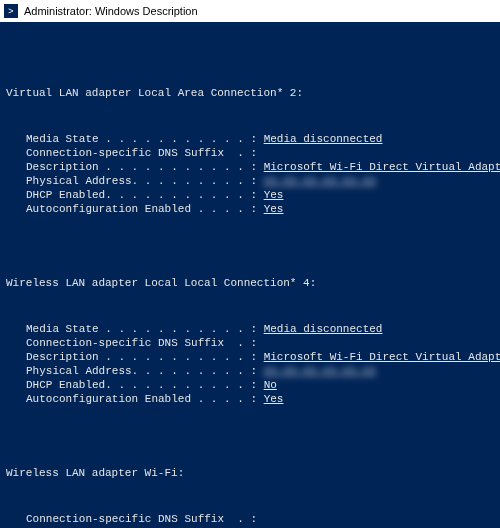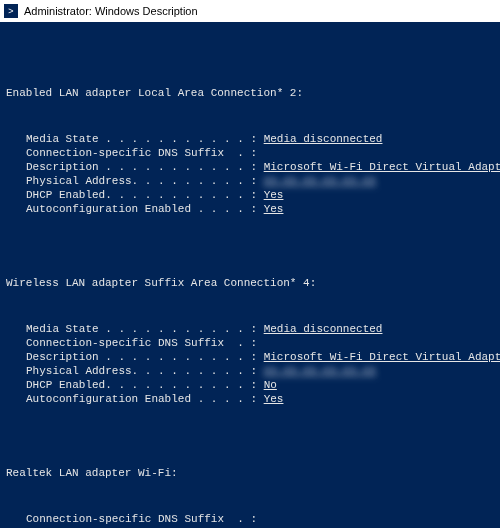--- a/index.html
+++ b/index.html
@@ -19,29 +19,29 @@
 
 <div class="window">
   <div class="titlebar">
     <span class="ic">&gt;</span>
     <span>Administrator: Windows Description</span>
   </div>
 
   <div class="term">
 
     
-    <div class="hdr">Enabled LAN adapter Local Area Connection* 2:</div>
+    <div class="hdr">Virtual LAN adapter Local Area Connection* 2:</div>
     <div class="group" id="ad0"><div class="row"><span class="lab">Media State . . . . . . . . . . . : </span><span class="val">Media disconnected</span></div><div class="row"><span class="lab">Connection-specific DNS Suffix  . :</span><span class="val"></span></div><div class="row"><span class="lab">Description . . . . . . . . . . . : </span><span class="val">Microsoft Wi-Fi Direct Virtual Adapter</span></div><div class="row"><span class="lab">Physical Address. . . . . . . . . : </span><span class="val blur">XX-XX-XX-XX-XX-XX</span></div><div class="row"><span class="lab">DHCP Enabled. . . . . . . . . . . : </span><span class="val">Yes</span></div><div class="row"><span class="lab">Autoconfiguration Enabled . . . . : </span><span class="val">Yes</span></div></div>
 
     
-    <div class="hdr">Wireless LAN adapter Suffix Area Connection* 4:</div>
+    <div class="hdr">Wireless LAN adapter Local Local Connection* 4:</div>
     <div class="group" id="ad1"><div class="row"><span class="lab">Media State . . . . . . . . . . . : </span><span class="val">Media disconnected</span></div><div class="row"><span class="lab">Connection-specific DNS Suffix  . :</span><span class="val"></span></div><div class="row"><span class="lab">Description . . . . . . . . . . . : </span><span class="val">Microsoft Wi-Fi Direct Virtual Adapter #3</span></div><div class="row"><span class="lab">Physical Address. . . . . . . . . : </span><span class="val blur">XX-XX-XX-XX-XX-XX</span></div><div class="row"><span class="lab">DHCP Enabled. . . . . . . . . . . : </span><span class="val">No</span></div><div class="row"><span class="lab">Autoconfiguration Enabled . . . . : </span><span class="val">Yes</span></div></div>
 
     
-    <div class="hdr">Realtek LAN adapter Wi-Fi:</div>
+    <div class="hdr">Wireless LAN adapter Wi-Fi:</div>
     <div class="group" id="wifiPre"><div class="row"><span class="lab">Connection-specific DNS Suffix  . :</span><span class="val"></span></div><div class="row"><span class="lab">Description . . . . . . . . . . . : </span><span class="val">Realtek RTL8723BE 802.11 bgn Wi-Fi Adapter</span></div></div>
 
     
     
     
 
     
 
     
     

